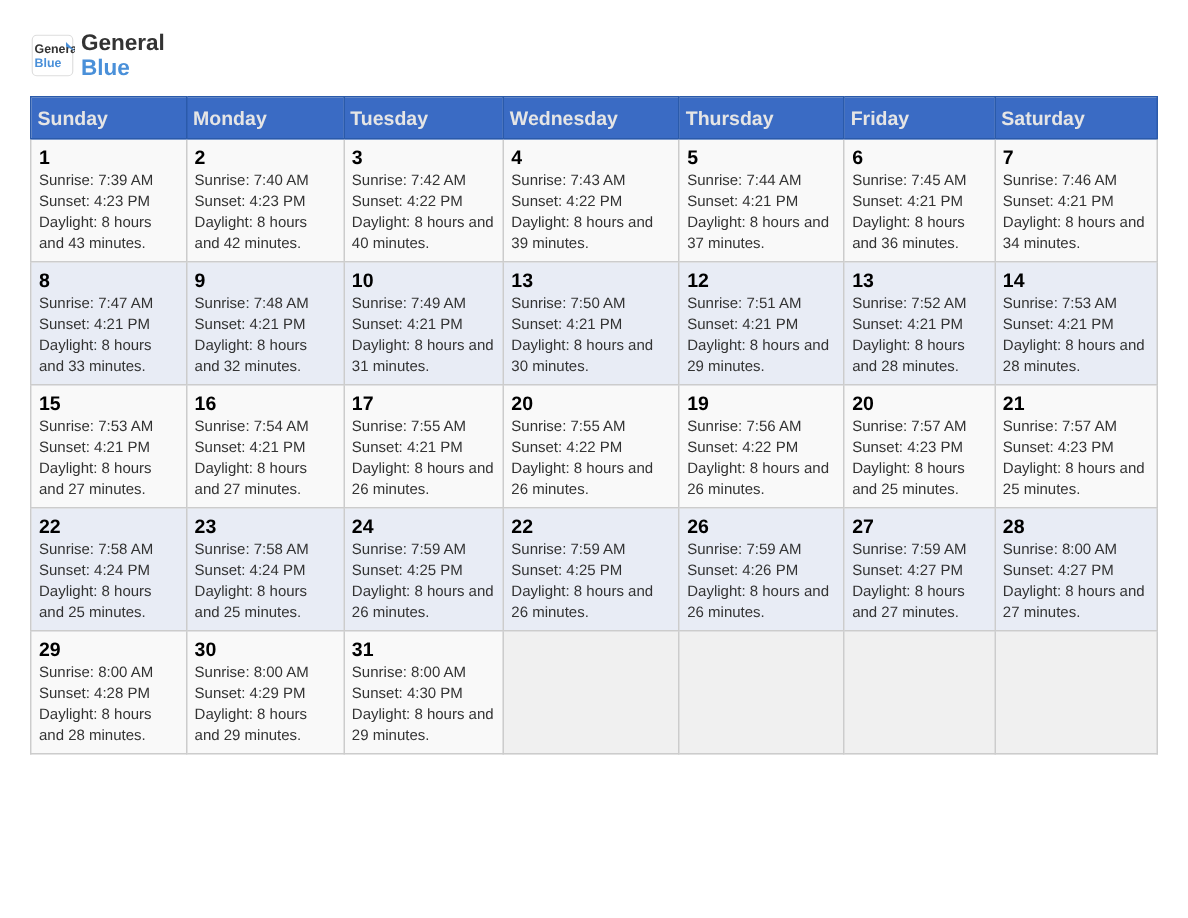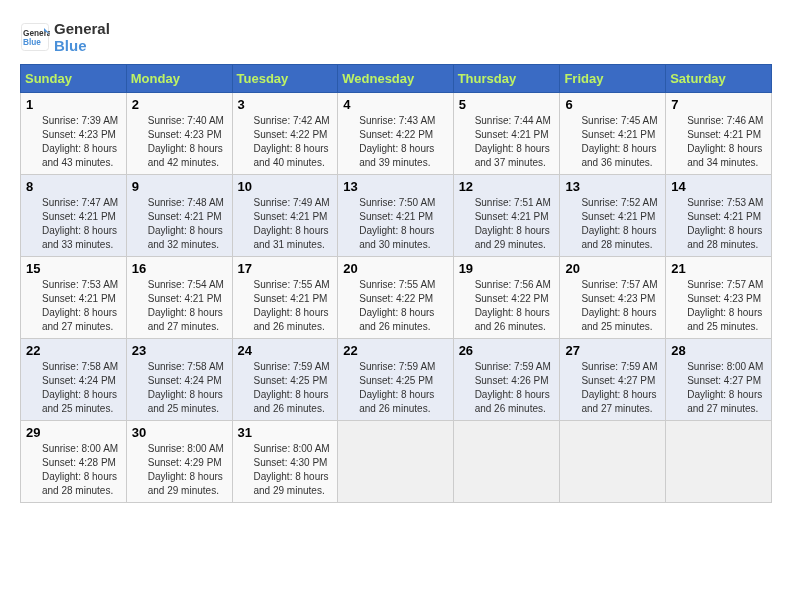--- a/index.html
+++ b/index.html
@@ -37,21 +37,21 @@
       font-size: 14px;
       color: #555;
     }
     table {
       width: 100%;
       border-collapse: collapse;
       font-size: 11px;
     }
     thead tr th {
       background-color: #3a6bc4;
-      color: #bef264;
+      color: #e5e5e5;
       padding: 6px 4px;
       text-align: left;
       font-size: 13px;
       font-weight: bold;
       border: 1px solid #2a5aaa;
     }
     tbody tr {
       border: 1px solid #ccc;
     }
     tbody tr:nth-child(odd) {
@@ -69,21 +69,20 @@
     .day-number {
       font-size: 13px;
       font-weight: bold;
       display: block;
       margin-bottom: 2px;
     }
     .day-info {
       font-size: 10px;
       color: #333;
       line-height: 1.4;
-      margin-left: 16px;
     }
     .empty-cell {
       background: #f0f0f0;
     }
   </style>
 </head>
 <body>
 
 <div class="header-section">
   <div class="logo">

